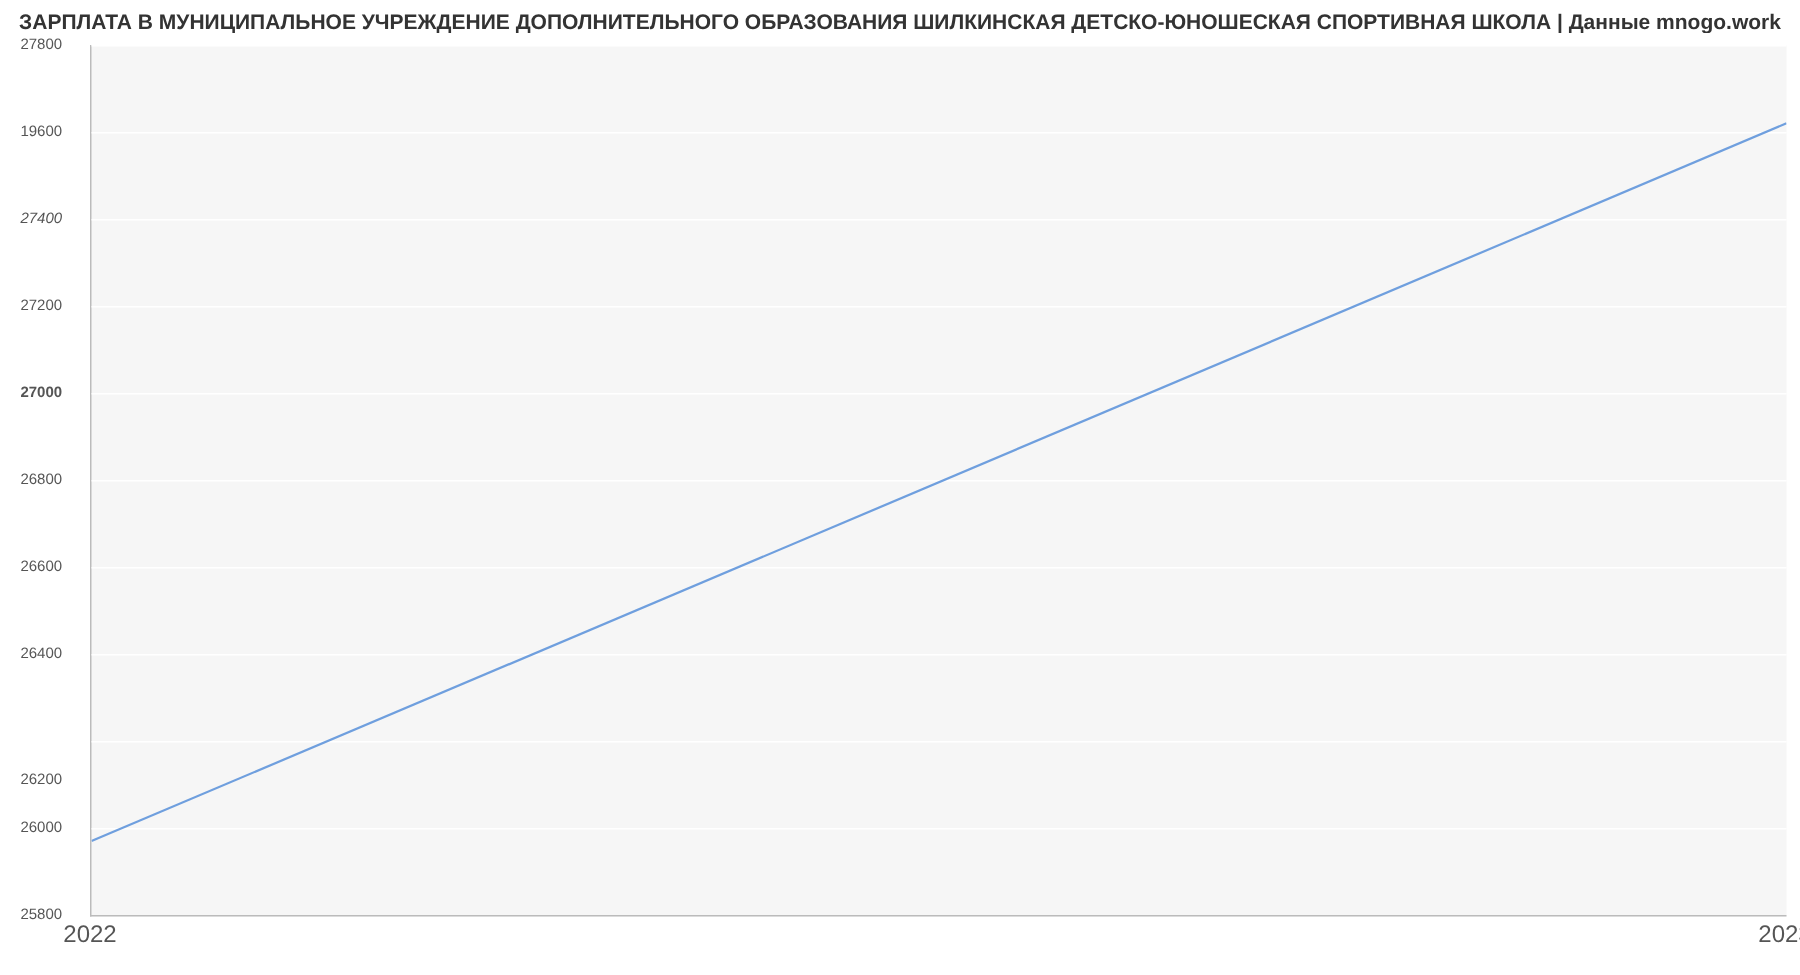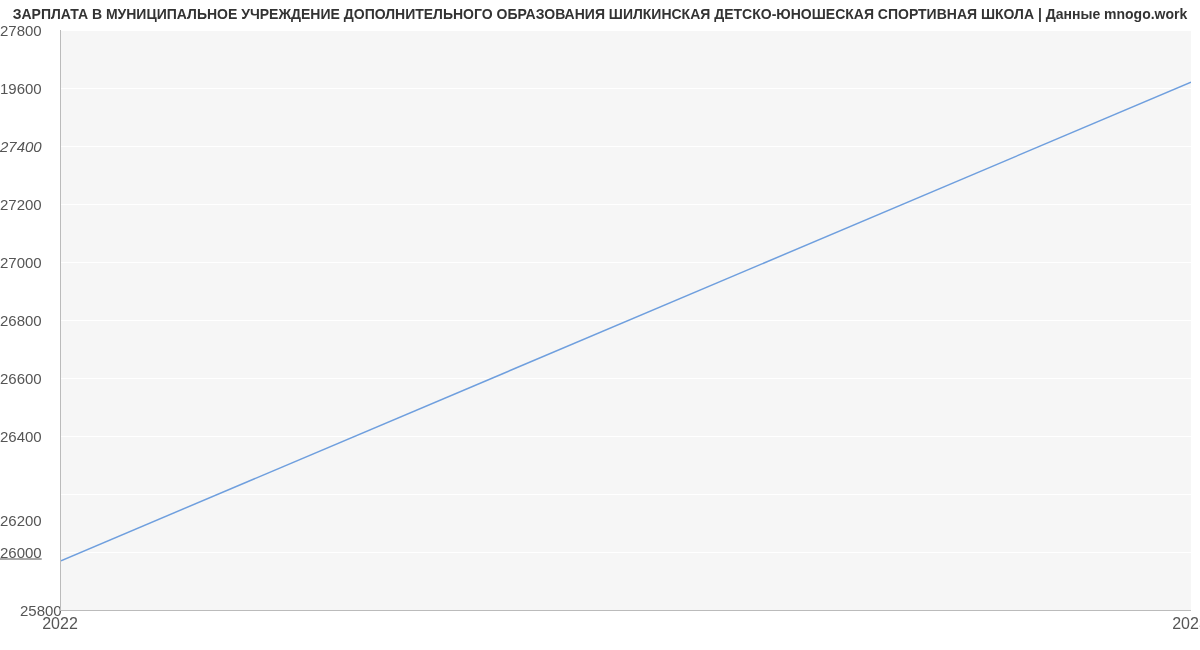--- a/index.html
+++ b/index.html
@@ -42,22 +42,22 @@
     position: absolute;
     left: 0;
     width: 100%;
     height: 1px;
     background: #ffffff;
   }
   .ytick {
     position: absolute;
     left: 0;
     width: 55px;
-    text-align: left;
-    font-size: 15px;
+    text-align: center;
+    font-size: 10px;
     color: #555;
     transform: translateY(-50%);
   }
   .xtick {
     position: absolute;
     top: 615px; 
     font-size: 16px;
     color: #555;
     transform: translateX(-50%);
   }
@@ -74,27 +74,27 @@
     fill: none;
   }
 </style>
 </head>
 <body>
 
 <div class="chart-wrap">
 
   <div class="title">ЗАРПЛАТА В МУНИЦИПАЛЬНОЕ УЧРЕЖДЕНИЕ ДОПОЛНИТЕЛЬНОГО ОБРАЗОВАНИЯ ШИЛКИНСКАЯ ДЕТСКО-ЮНОШЕСКАЯ СПОРТИВНАЯ ШКОЛА | Данные mnogo.work</div>
 
-  <div class="ytick" style="top:610px;padding-left:20px;">25800</div>
-  <div class="ytick" style="top:552px;text-decoration:underline;">26000</div>
+  <div class="ytick" style="top:610px;">25800</div>
+  <div class="ytick" style="top:552px;">26000</div>
   <div class="ytick" style="top:520px;">26200</div>
   <div class="ytick" style="top:436px;">26400</div>
   <div class="ytick" style="top:378px;">26600</div>
   <div class="ytick" style="top:320px;">26800</div>
-  <div class="ytick" style="top:262px;">27000</div>
+  <div class="ytick" style="top:262px;font-weight:bold;">27000</div>
   <div class="ytick" style="top:204px;">27200</div>
   <div class="ytick" style="top:146px;font-style:italic;">27400</div>
   <div class="ytick" style="top:88px;">19600</div>
   <div class="ytick" style="top:30px;">27800</div>
 
   <div class="xtick" style="left:60px;">2022</div>
   <div class="xtick" style="left:1190px;">2023</div>
 
   <div class="plot">
 

